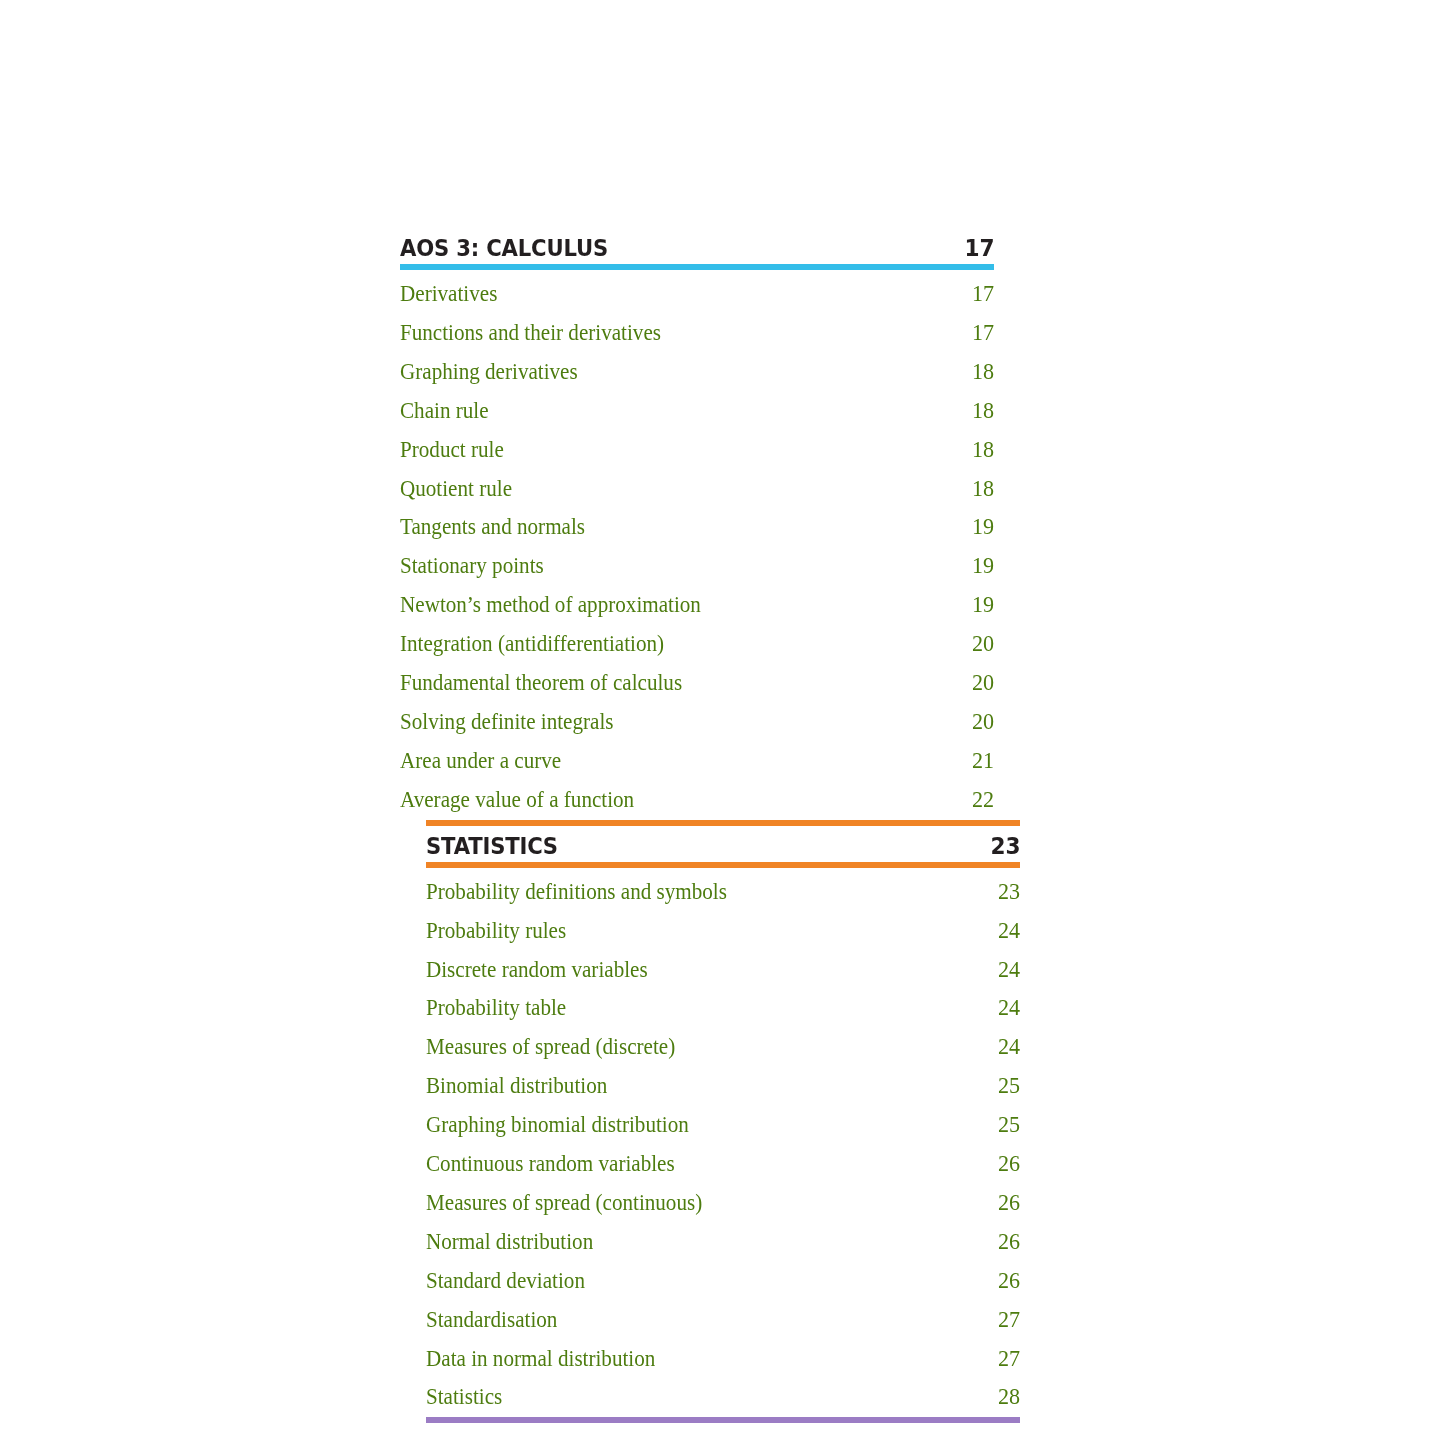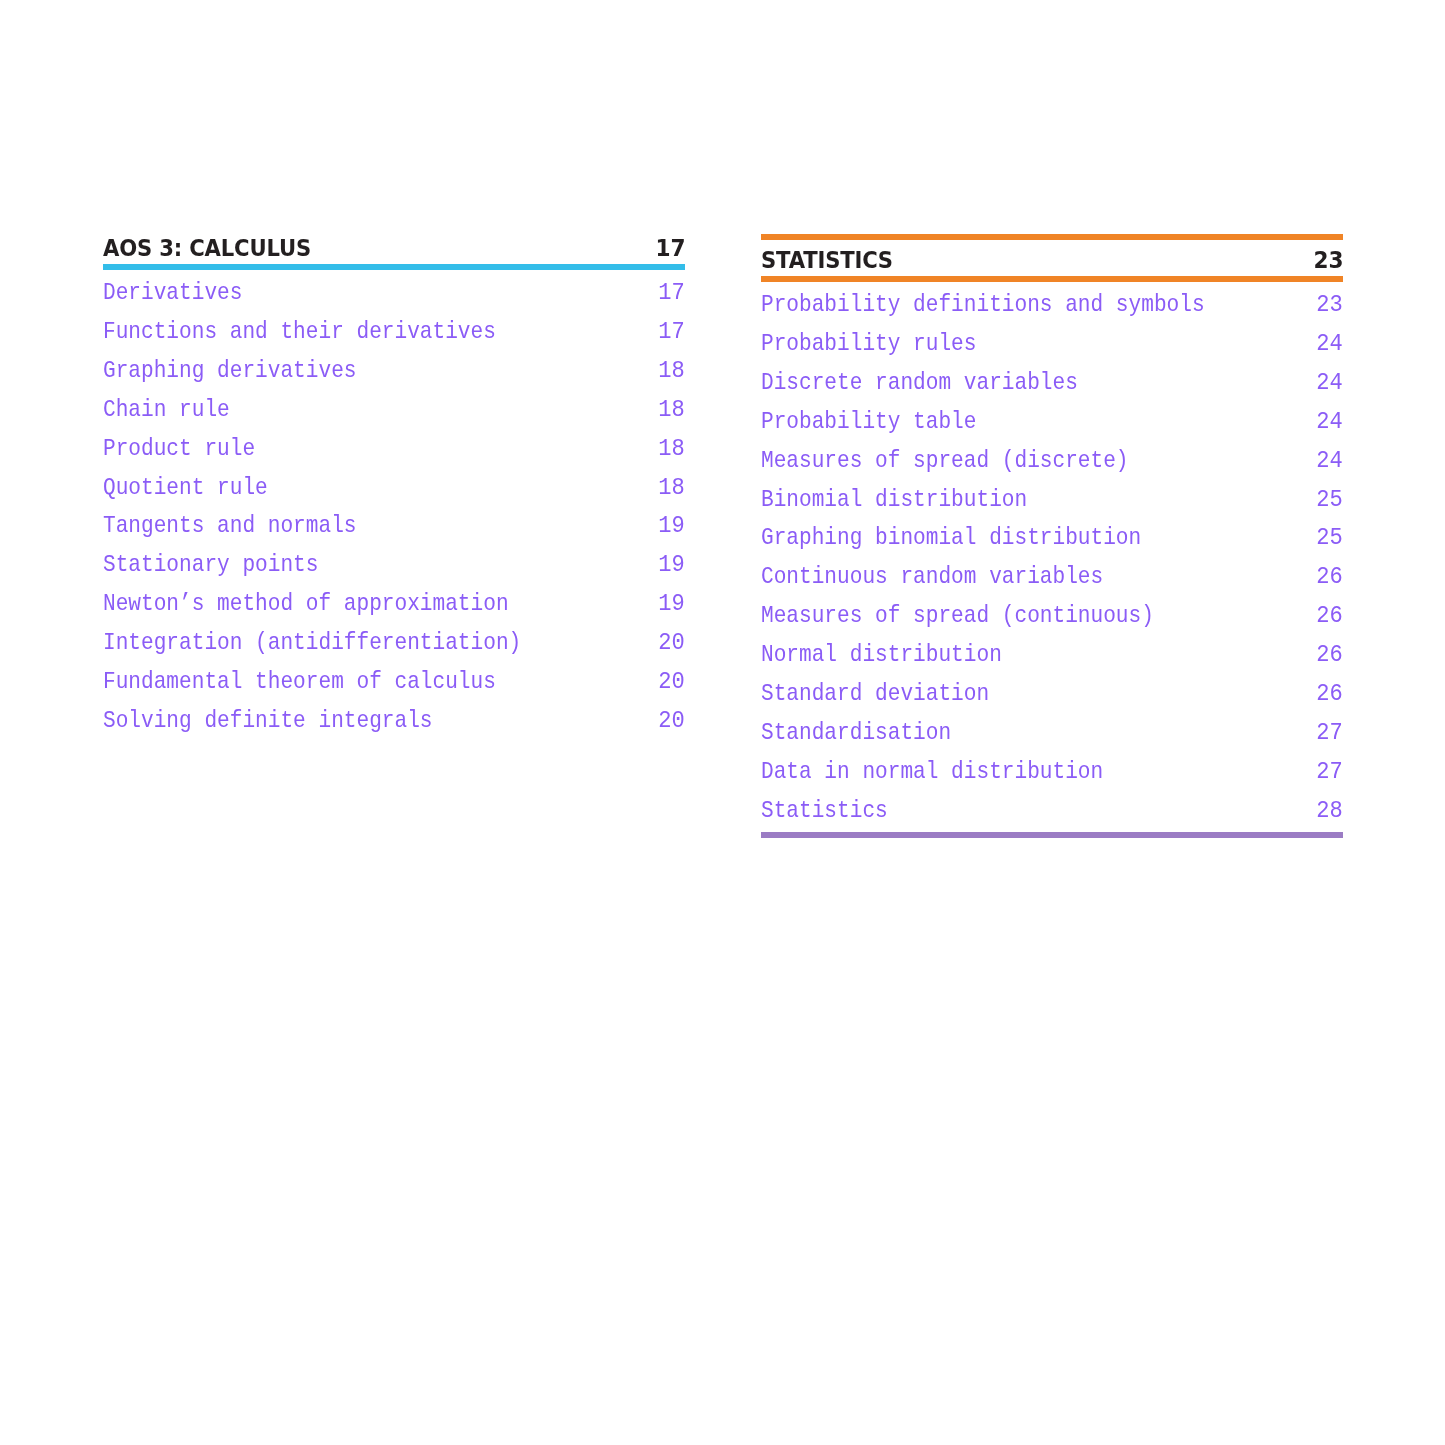--- a/index.html
+++ b/index.html
@@ -22,23 +22,22 @@
     width: 1445px;
     height: 1445px;
     background: #ffffff;
   }
   .columns {
     position: absolute;
     left: 103px;
     top: 233px;
     width: 1240px;
     display: flex;
-    flex-direction: row;
-    align-items: flex-start;
-    gap: 24px;
+    flex-direction: column;
+    align-items: center;
   }
   .column {
     width: 594px;
   }
   .column.left { margin-right: 52px; }
 
   
   .sec-head {
     display: flex;
     flex-direction: row;
@@ -75,24 +74,24 @@
   .rule.purple { background: #9b7cc4; }
 
   .sec-head.continued { margin-top: 5px; }
 
   
   .entry {
     display: flex;
     flex-direction: row;
     align-items: baseline;
     justify-content: space-between;
-    font-family: Liberation Mono, monospace;
+    font-family: Liberation Serif, serif;
     font-size: 24px;
     line-height: 38.9px;
-    color: #8b5cf6;
+    color: #4d7c0f;
     white-space: nowrap;
     font-weight: normal;
   }
   .entry .title {
     transform: scaleX(0.88);
     transform-origin: left center;
   }
   .entry .pageno {
     font-size: 24px;
     transform: scaleX(0.92);
@@ -170,20 +169,28 @@
         <span class="pageno">20</span>
       </div>
       <div class="entry">
         <span class="title">Fundamental theorem of calculus</span>
         <span class="pageno">20</span>
       </div>
       <div class="entry">
         <span class="title">Solving definite integrals</span>
         <span class="pageno">20</span>
       </div>
+      <div class="entry">
+        <span class="title">Area under a curve</span>
+        <span class="pageno">21</span>
+      </div>
+      <div class="entry">
+        <span class="title">Average value of a function</span>
+        <span class="pageno">22</span>
+      </div>
 
     </div>
 
     <div class="column right">
 
       <div class="rule orange"></div>
 
       <div class="sec-head continued">
         <span class="label">STATISTICS</span>
         <span class="pageno">23</span>

